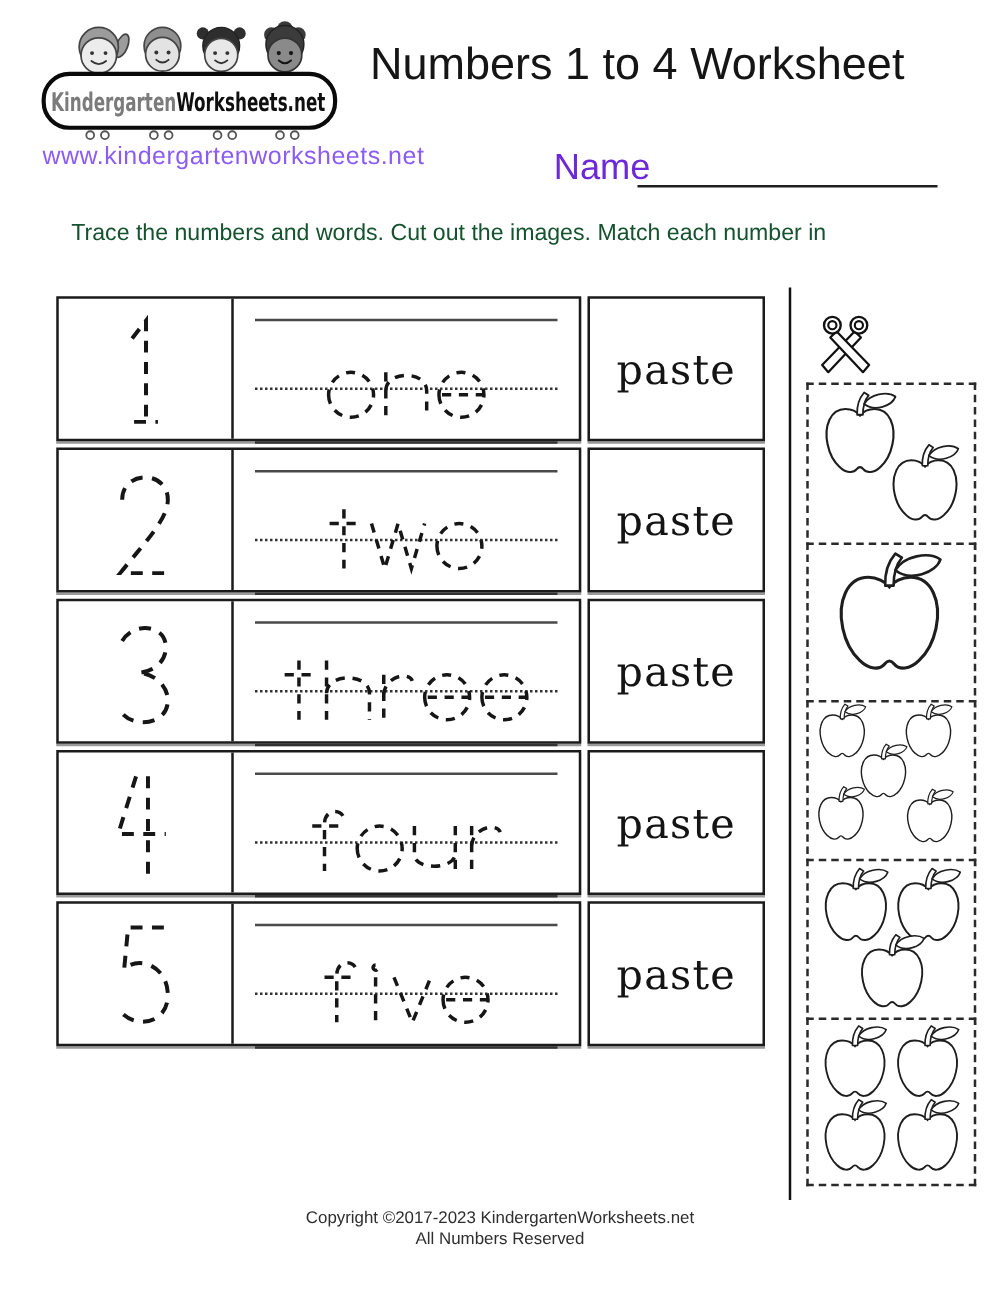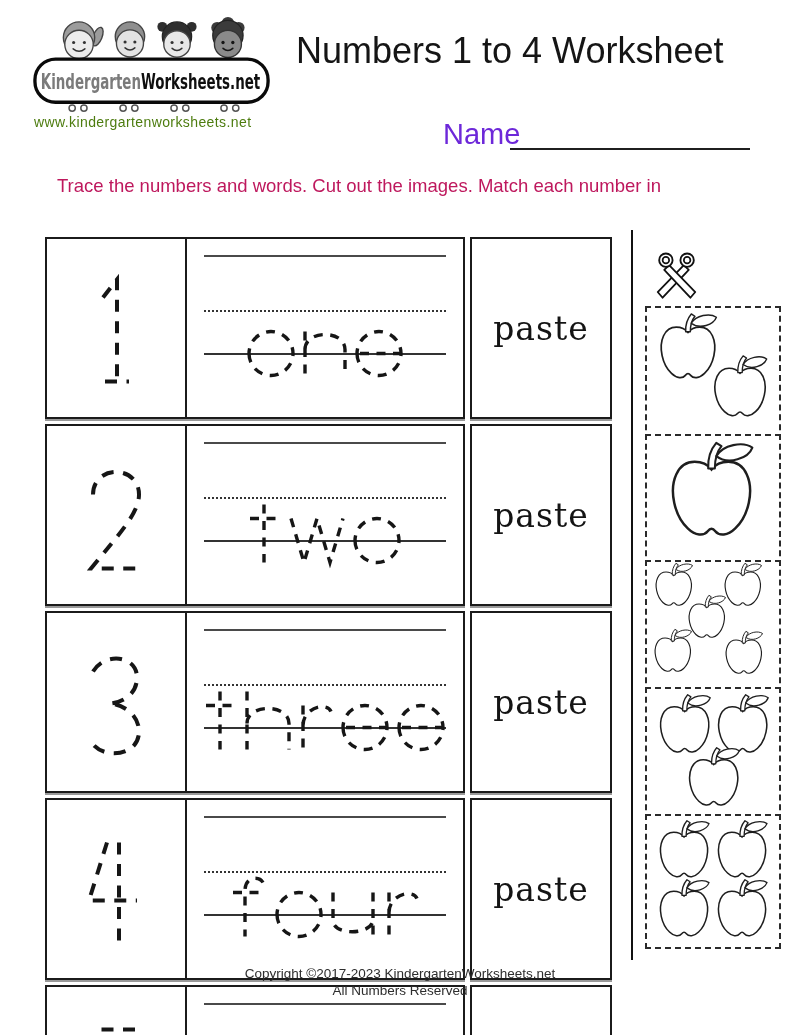--- a/index.html
+++ b/index.html
@@ -2,28 +2,28 @@
 <html><head>
 <meta charset="utf-8">
 <style>
   html,body{margin:0;padding:0;background:#fff;}
   .page{
     position:relative;width:800px;height:1035px;background:#fff;overflow:hidden;
     font-family:"Liberation Sans",sans-serif;color:#141414;
   }
   
   .logo-svg{position:absolute;left:32px;top:10px;width:240px;height:110px;}
-  .site-url{position:absolute;left:34px;top:114px;font-size:14px;color:#4d7c0f;letter-spacing:.4px;}
+  .site-url{position:absolute;left:34px;top:114px;font-size:20px;color:#8b5cf6;letter-spacing:.4px;}
   .title{position:absolute;left:296px;top:30px;margin:0;font-size:36px;font-weight:400;color:#151515;letter-spacing:0;}
   .name-row{position:absolute;left:443px;top:118px;font-size:29px;color:#6d28d9;}
   .name-line{position:absolute;left:510px;top:148px;width:240px;height:0;border-top:2px solid #1f1f1f;}
-  .instructions{position:absolute;left:57px;top:175px;width:712px;font-size:18.5px;line-height:22px;color:#be185d;}
+  .instructions{position:absolute;left:57px;top:175px;width:712px;font-size:18.5px;line-height:22px;color:#14532d;}
   
   .rows-container{position:absolute;left:45px;top:237px;display:flex;flex-direction:column;gap:5px;}
-  .row{display:flex;height:182px;text-align:center;}
+  .row{display:flex;height:116px;text-align:center;}
   .trace-box{
     display:flex;width:416px;border:2px solid #1b1b1b;background:#fff;
     box-shadow:0 2px 0 0 #999;
   }
   .num-cell{width:138px;border-right:2px solid #1b1b1b;position:relative;}
   .num-svg{width:100%;height:100%;display:block;}
   .word-cell{flex:1;position:relative;}
   .word-svg{position:absolute;left:0;top:0;width:100%;height:100%;}
   .wline{position:absolute;left:6%;right:6%;height:0;}
   .wline.top{top:16px;border-top:2px solid #4a4a4a;}

